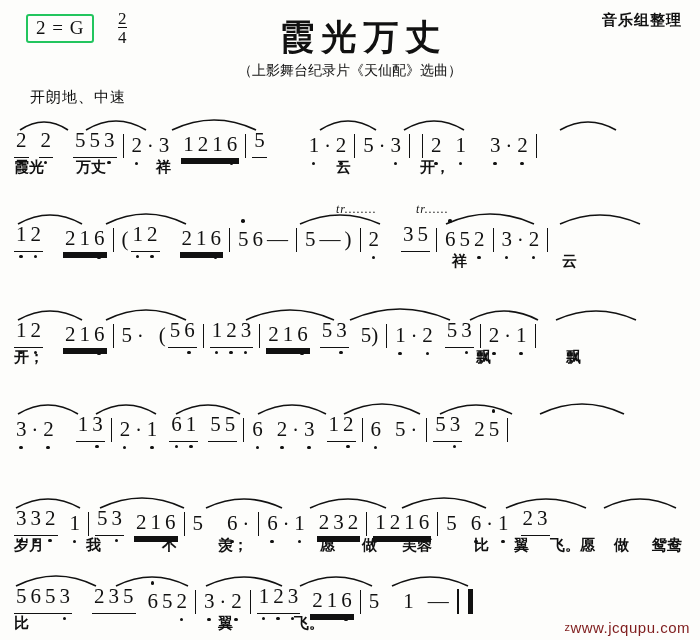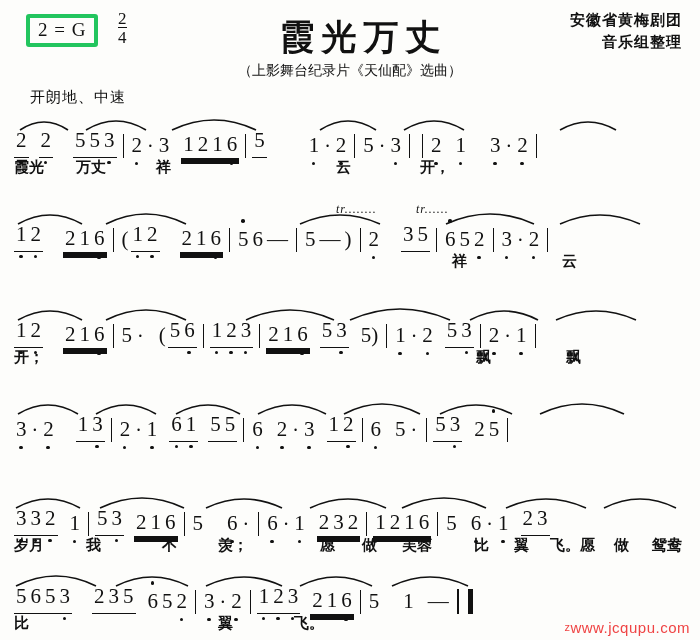--- a/index.html
+++ b/index.html
@@ -9,21 +9,21 @@
     font-family:"Liberation Serif", serif;
     color:#111;
     position:relative;
     overflow:hidden;
   }
   .sheet{position:relative;width:700px;height:640px;}
 
   
   .key-box{
     position:absolute;left:26px;top:14px;
-    border:4px solid #22c55e;border-radius:3px;
+    border:2px solid #22c55e;border-radius:3px;
     padding:1px 8px 2px 8px;
     font-size:19px;font-family:"Liberation Serif",serif;
     letter-spacing:1px;
   }
   .meter{
     position:absolute;left:118px;top:10px;
     font-size:15px;line-height:1;
     text-align:center;
   }
   .meter .num{display:block;font-size:17px;}
@@ -100,21 +100,21 @@
     height:22px;font-size:15px;
     font-family:"Liberation Serif", serif;
     white-space:nowrap;
   }
   .ly{position:absolute;font-weight:bold;}
 
   .orn{position:absolute;font-size:12px;font-style:italic;letter-spacing:1px;margin-left:46px;}
 
   .watermark{
     position:absolute;right:10px;bottom:4px;
-    font-size:15px;color:#ef4444;
+    font-size:15px;color:#7f1d1d;
     font-family:"Liberation Sans", sans-serif;
     letter-spacing:0.5px;
   }
   .wm-z{font-size:11px;vertical-align:2px;}
 </style>
 </head>
 <body>
 
 <div class="sheet">
 
@@ -122,21 +122,20 @@
 
   <div class="meter">
     <span class="num">2</span>
     <span class="den">4</span>
   </div>
 
   <div class="title">霞光万丈</div>
   <div class="subtitle">（上影舞台纪录片《天仙配》选曲）</div>
 
   <div class="credits">
-    <div>安徽省黄梅剧团</div>
     <div>音乐组整理</div>
   </div>
 
   <div class="tempo">开朗地、中速</div>
 
   <div class="row" style="top:106px;">
     <svg class="arcs">
       <path d="M20,24 Q44,8 68,24" fill="none" stroke="#111" stroke-width="1.6"></path>
       <path d="M86,24 Q116,6 146,24" fill="none" stroke="#111" stroke-width="1.6"></path>
       <path d="M172,24 Q214,4 256,24" fill="none" stroke="#111" stroke-width="1.6"></path>

